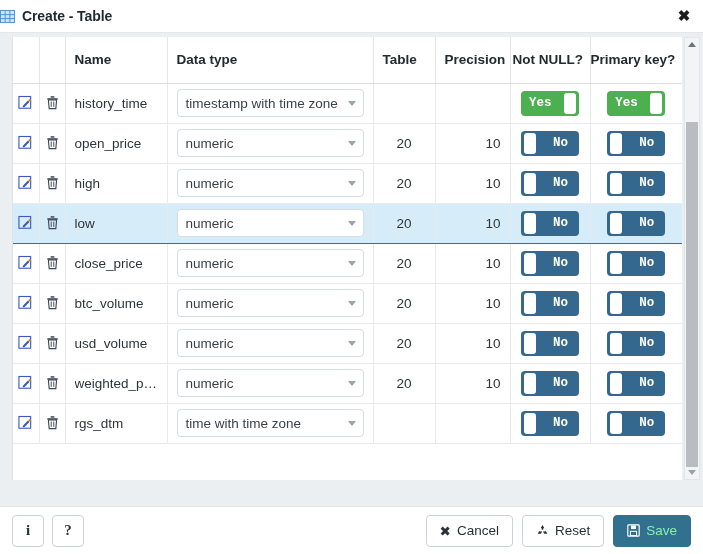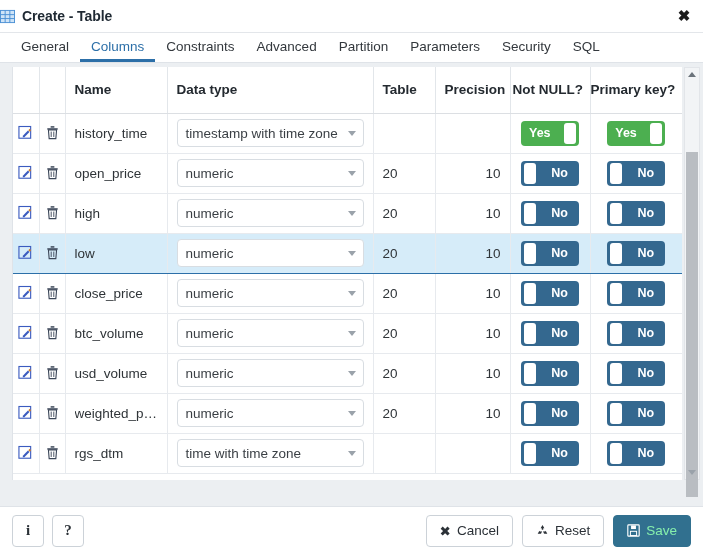--- a/index.html
+++ b/index.html
@@ -133,21 +133,21 @@
     border-bottom: 1px solid #e7eaee;
     box-sizing: border-box;
     font-size: 13.5px;
     color: #2f3438;
     vertical-align: middle;
   }
   .c-icon  { width: 26px; padding: 0 !important; text-align: center; }
   .c-trash { width: 26px; padding: 0 !important; text-align: center; }
   .c-name  { width: 102px; }
   .c-type  { width: 206px; }
-  .c-len   { width: 62px; text-align: left; }
+  .c-len   { width: 62px; text-align: center; }
   .c-prec  { width: 75px; text-align: right; }
   .c-null  { width: 80px; text-align: center; padding: 2px !important; margin-top: 15px; }
   .c-pk    { width: 92px; text-align: center; padding: 0 !important; border-right: none !important; }
 
   tr.row-selected td {
     background: #d6ecf9;
     border-bottom-color: #2c6fa8;
     border-top: 1px solid #2c6fa8;
   }
   td.disabled-cell { background: #f0f2f5; }
@@ -211,21 +211,21 @@
   .toggle .knob {
     position: absolute;
     top: 2px;
     width: 12px;
     height: 21px;
     background: #ffffff;
     border-radius: 3px;
   }
   .toggle.yes .knob { right: 3px; }
   .toggle.no  .knob { left: 3px; }
-  .toggle .lbl { position: relative; z-index: 1; }
+  .toggle .lbl { position: relative; z-index: 1; font-family: Liberation Mono, monospace; }
 
   
   .vscroll {
     position: absolute;
     top: 4px;
     right: 3px;
     width: 16px;
     bottom: 26px;
     background: #f2f4f6;
     border: 1px solid #e2e5e9;
@@ -319,30 +319,20 @@
       <rect x="0.5" y="1.5" width="15" height="13" fill="#cfe4f7" stroke="#4a8fd4" stroke-width="1"></rect>
       <line x1="0.5" y1="6" x2="15.5" y2="6" stroke="#4a8fd4" stroke-width="1"></line>
       <line x1="0.5" y1="10.2" x2="15.5" y2="10.2" stroke="#4a8fd4" stroke-width="1"></line>
       <line x1="5.5" y1="1.5" x2="5.5" y2="14.5" stroke="#4a8fd4" stroke-width="1"></line>
       <line x1="10.5" y1="1.5" x2="10.5" y2="14.5" stroke="#4a8fd4" stroke-width="1"></line>
     </svg>
     <span class="title-text">Create - Table</span>
     <button class="close-btn">✖</button>
   </div>
 
-  <div class="tabbar">
-    <div class="tab">General</div>
-    <div class="tab active">Columns</div>
-    <div class="tab">Constraints</div>
-    <div class="tab">Advanced</div>
-    <div class="tab">Partition</div>
-    <div class="tab">Parameters</div>
-    <div class="tab">Security</div>
-    <div class="tab">SQL</div>
-  </div>
 
   <div class="content">
     <div class="gutter-left"></div>
 
     <div class="grid-wrap">
       <table class="grid">
         <thead>
           <tr>
             <th class="c-icon"></th>
             <th class="c-trash"></th>

